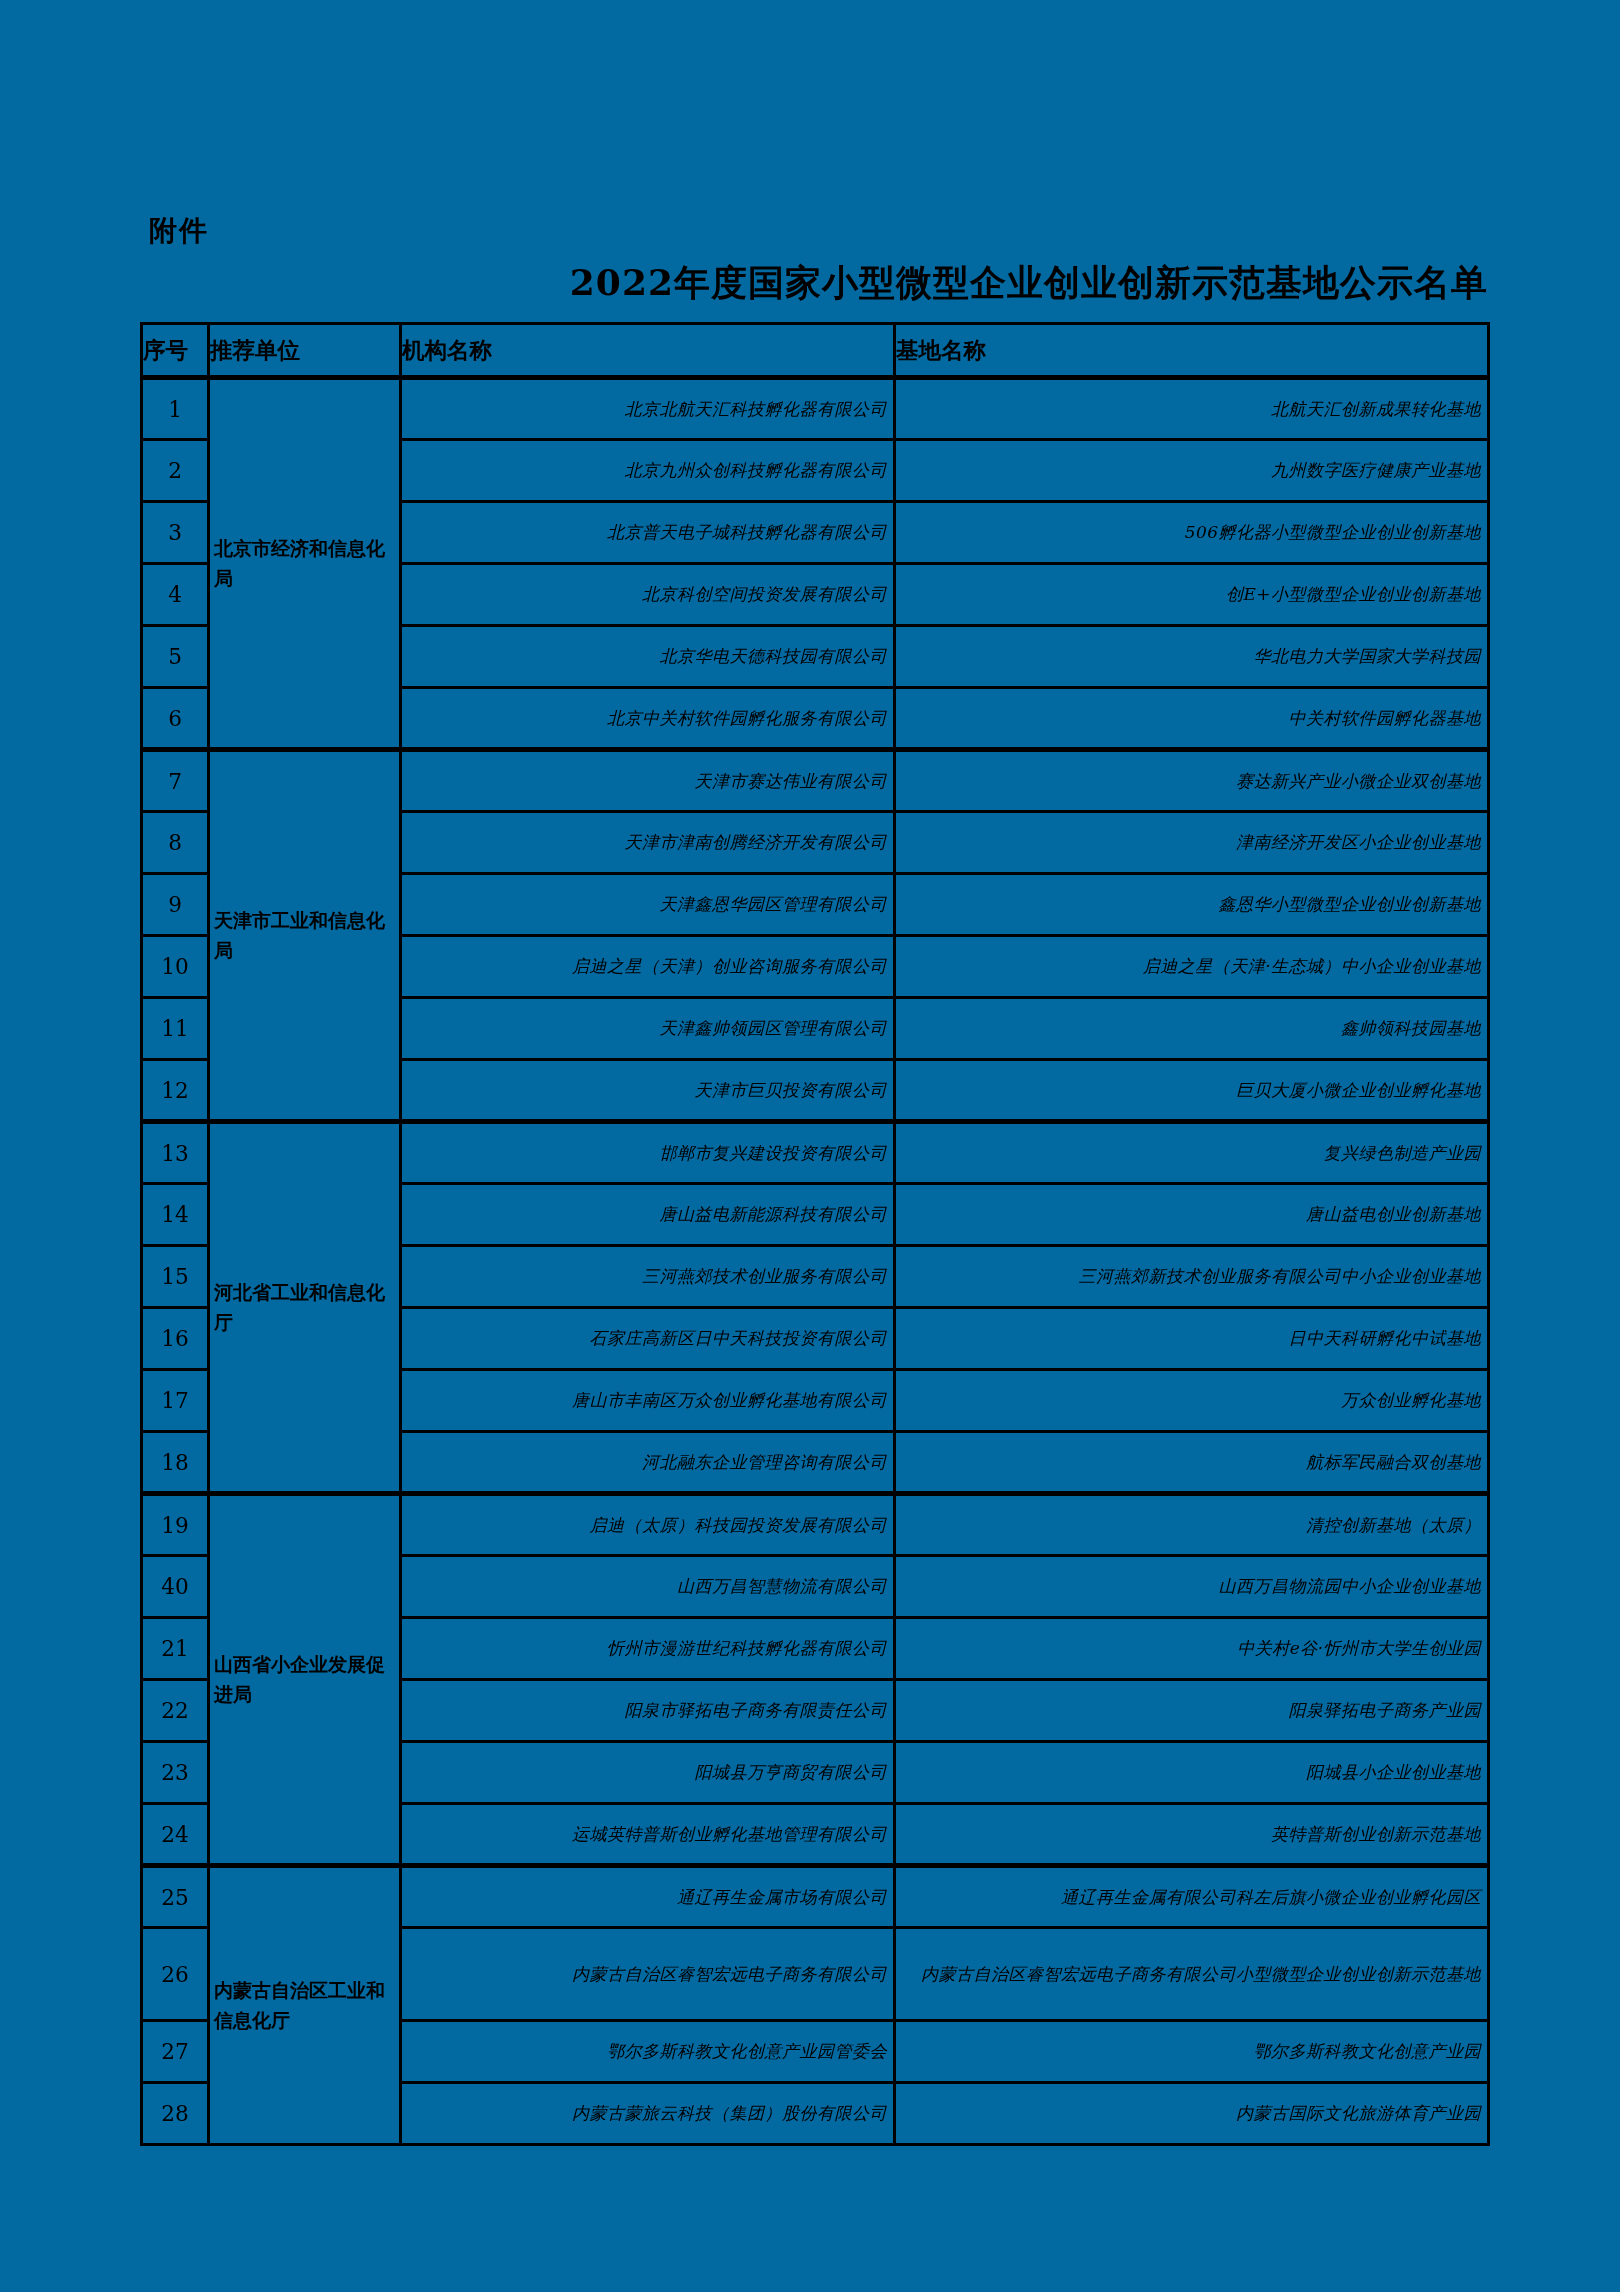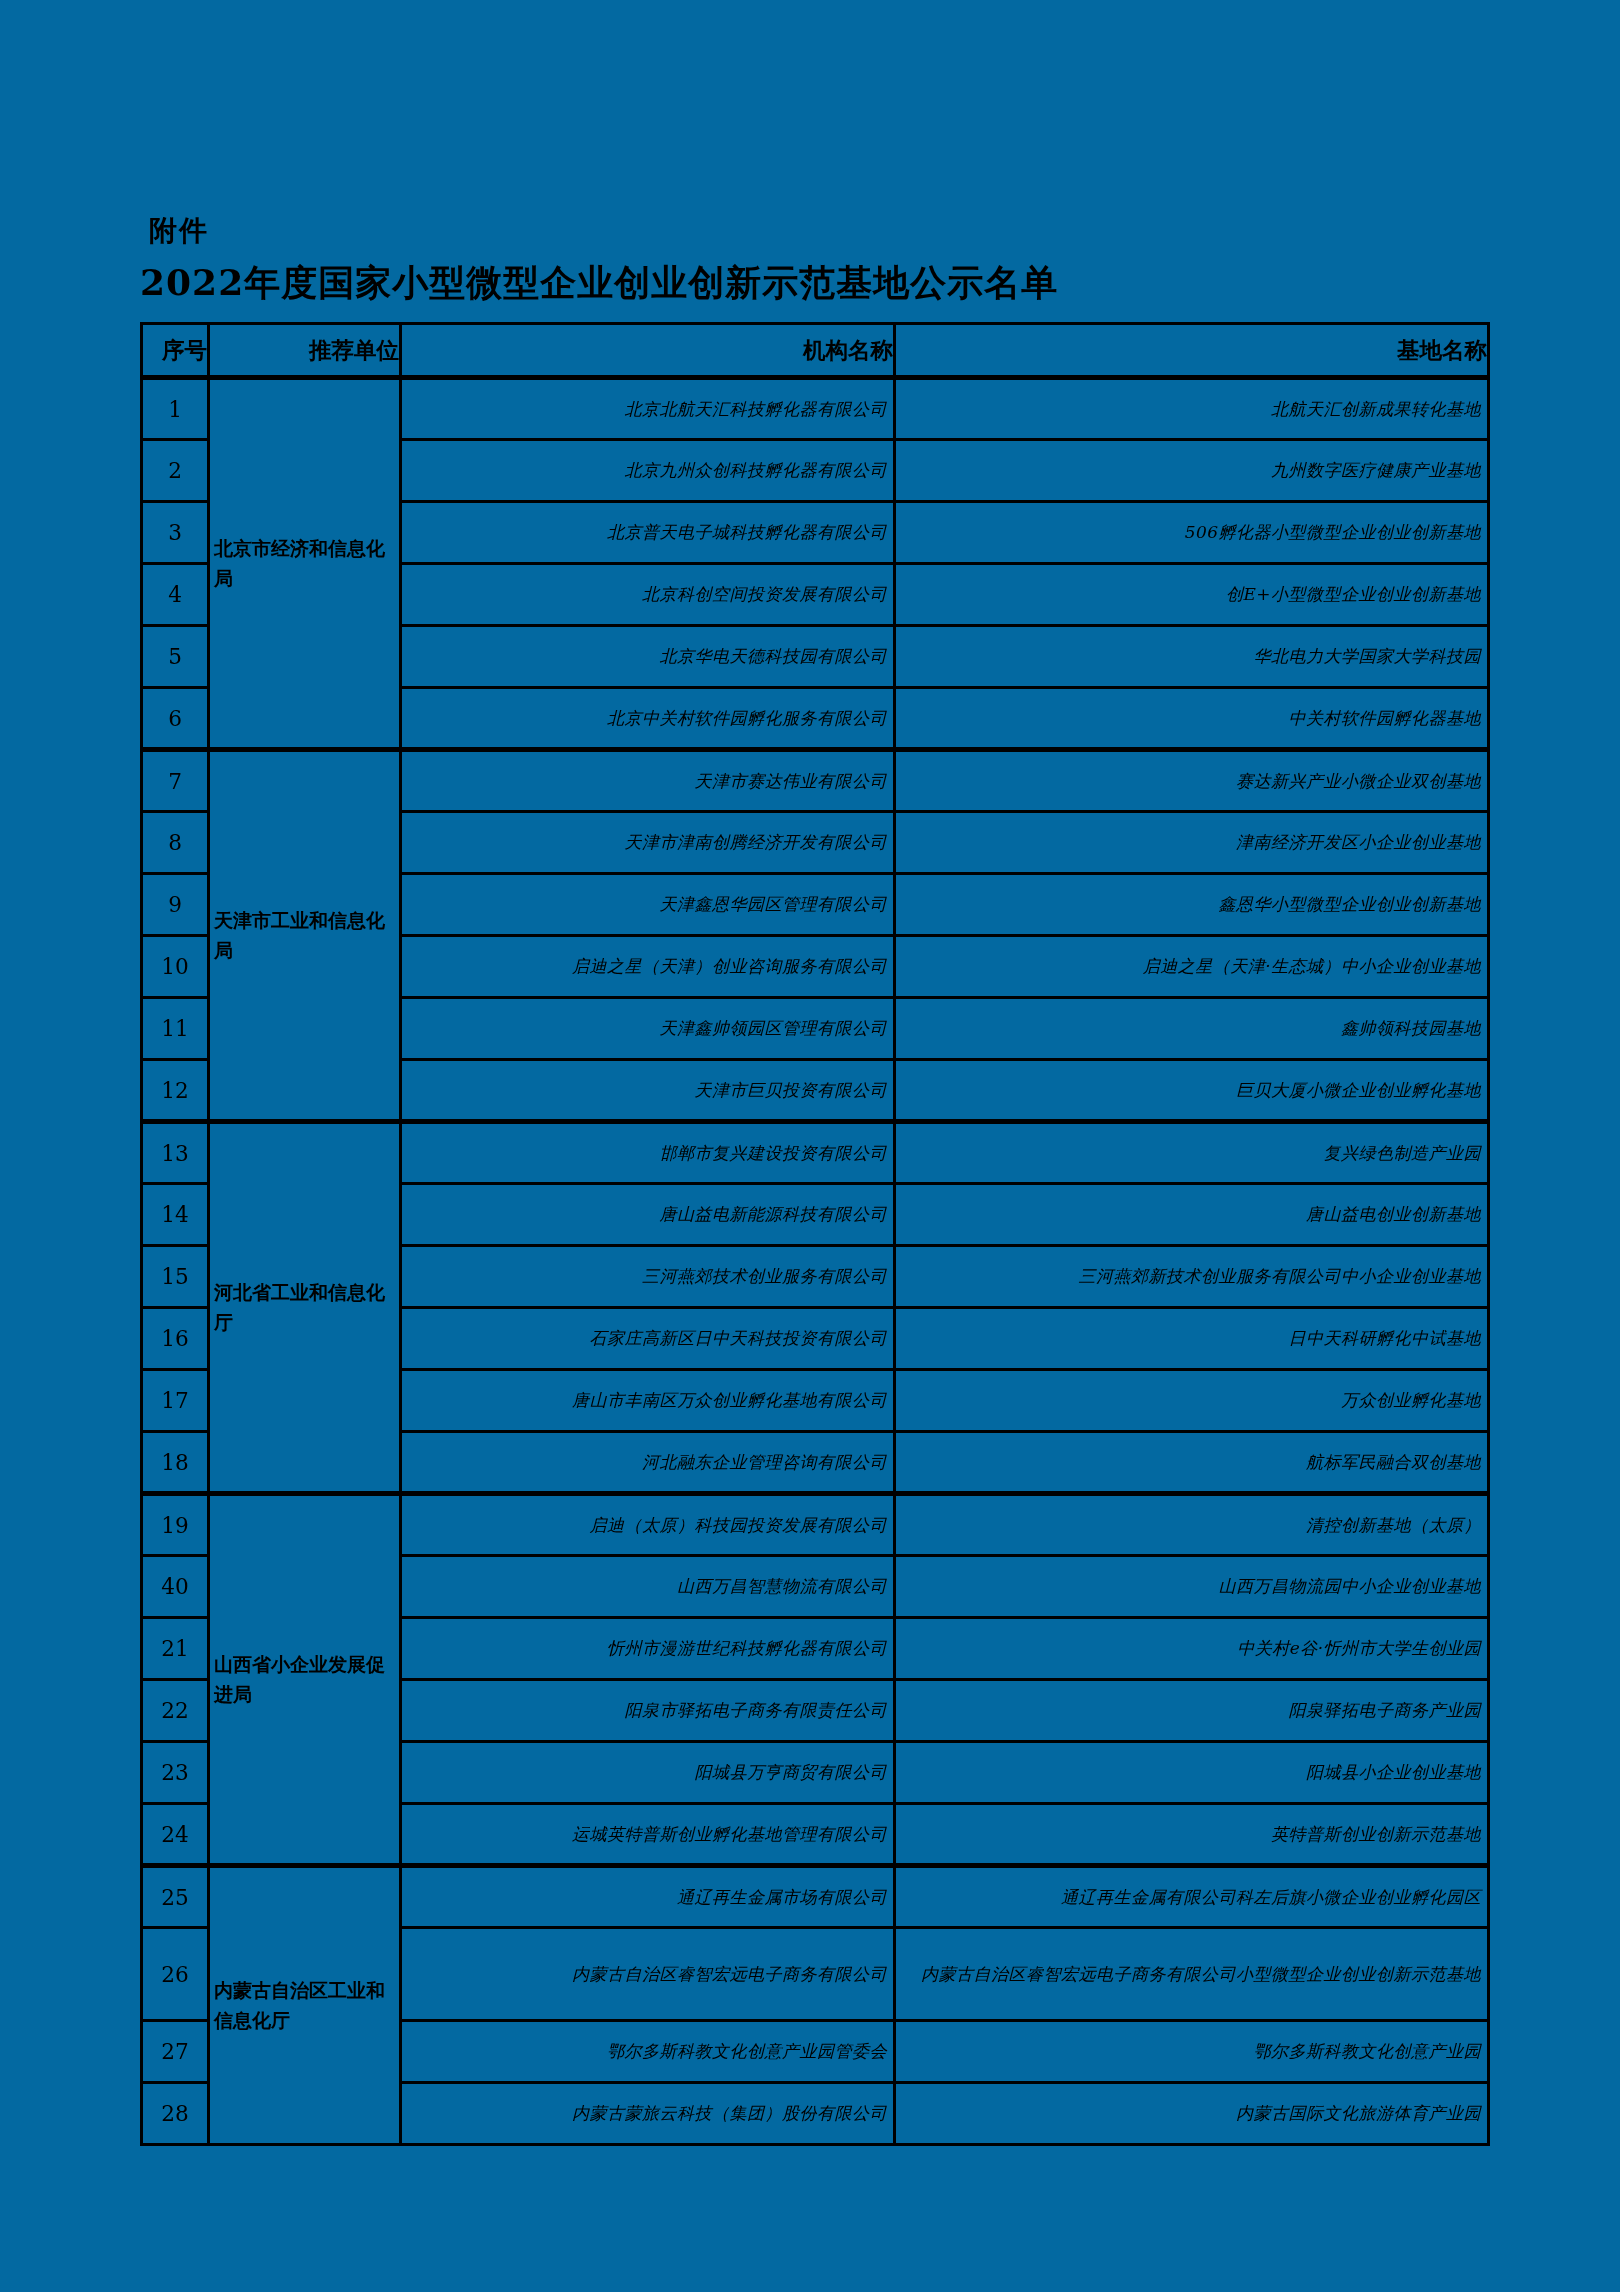--- a/index.html
+++ b/index.html
@@ -12,41 +12,41 @@
     background:#0369a1;
     overflow:hidden;
   }
   .attachment {
     position:absolute; left:149px; top:212px;
     font-family:"DejaVu Sans","Liberation Sans",sans-serif;
     font-weight:700; font-size:28px; letter-spacing:2px;
   }
   .doc-title {
     position:absolute; left:140px; top:259px; width:1348px;
-    text-align:left;
+    text-align:right;
     font-family:"DejaVu Serif","Liberation Serif",serif;
     font-weight:700; font-size:36px; letter-spacing:1px;
     white-space:nowrap;
   }
   table.base-table {
     position:absolute; left:140px; top:322px;
     width:1348px;
     border-collapse:collapse;
     table-layout:fixed;
   }
   .base-table th, .base-table td {
     border:3.9px solid #000;
     vertical-align:middle;
     overflow:hidden;
   }
   .base-table thead th {
     height:54px;
     font-family:"DejaVu Sans","Liberation Sans",sans-serif;
     font-weight:700; font-size:22.5px;
-    text-align:right;
+    text-align:left;
     border-bottom-width:5.9px;
   }
   .col-no    { width:67px;  }
   .col-agency{ width:192px; }
   .col-org   { width:494px; }
   .col-base  { width:594px; }
   .base-table tbody tr { height:62px; }
   .base-table tbody tr.tall { height:93px; }
   .base-table tbody tr.group-start td { border-top-width:5.9px; }
   td.no {

